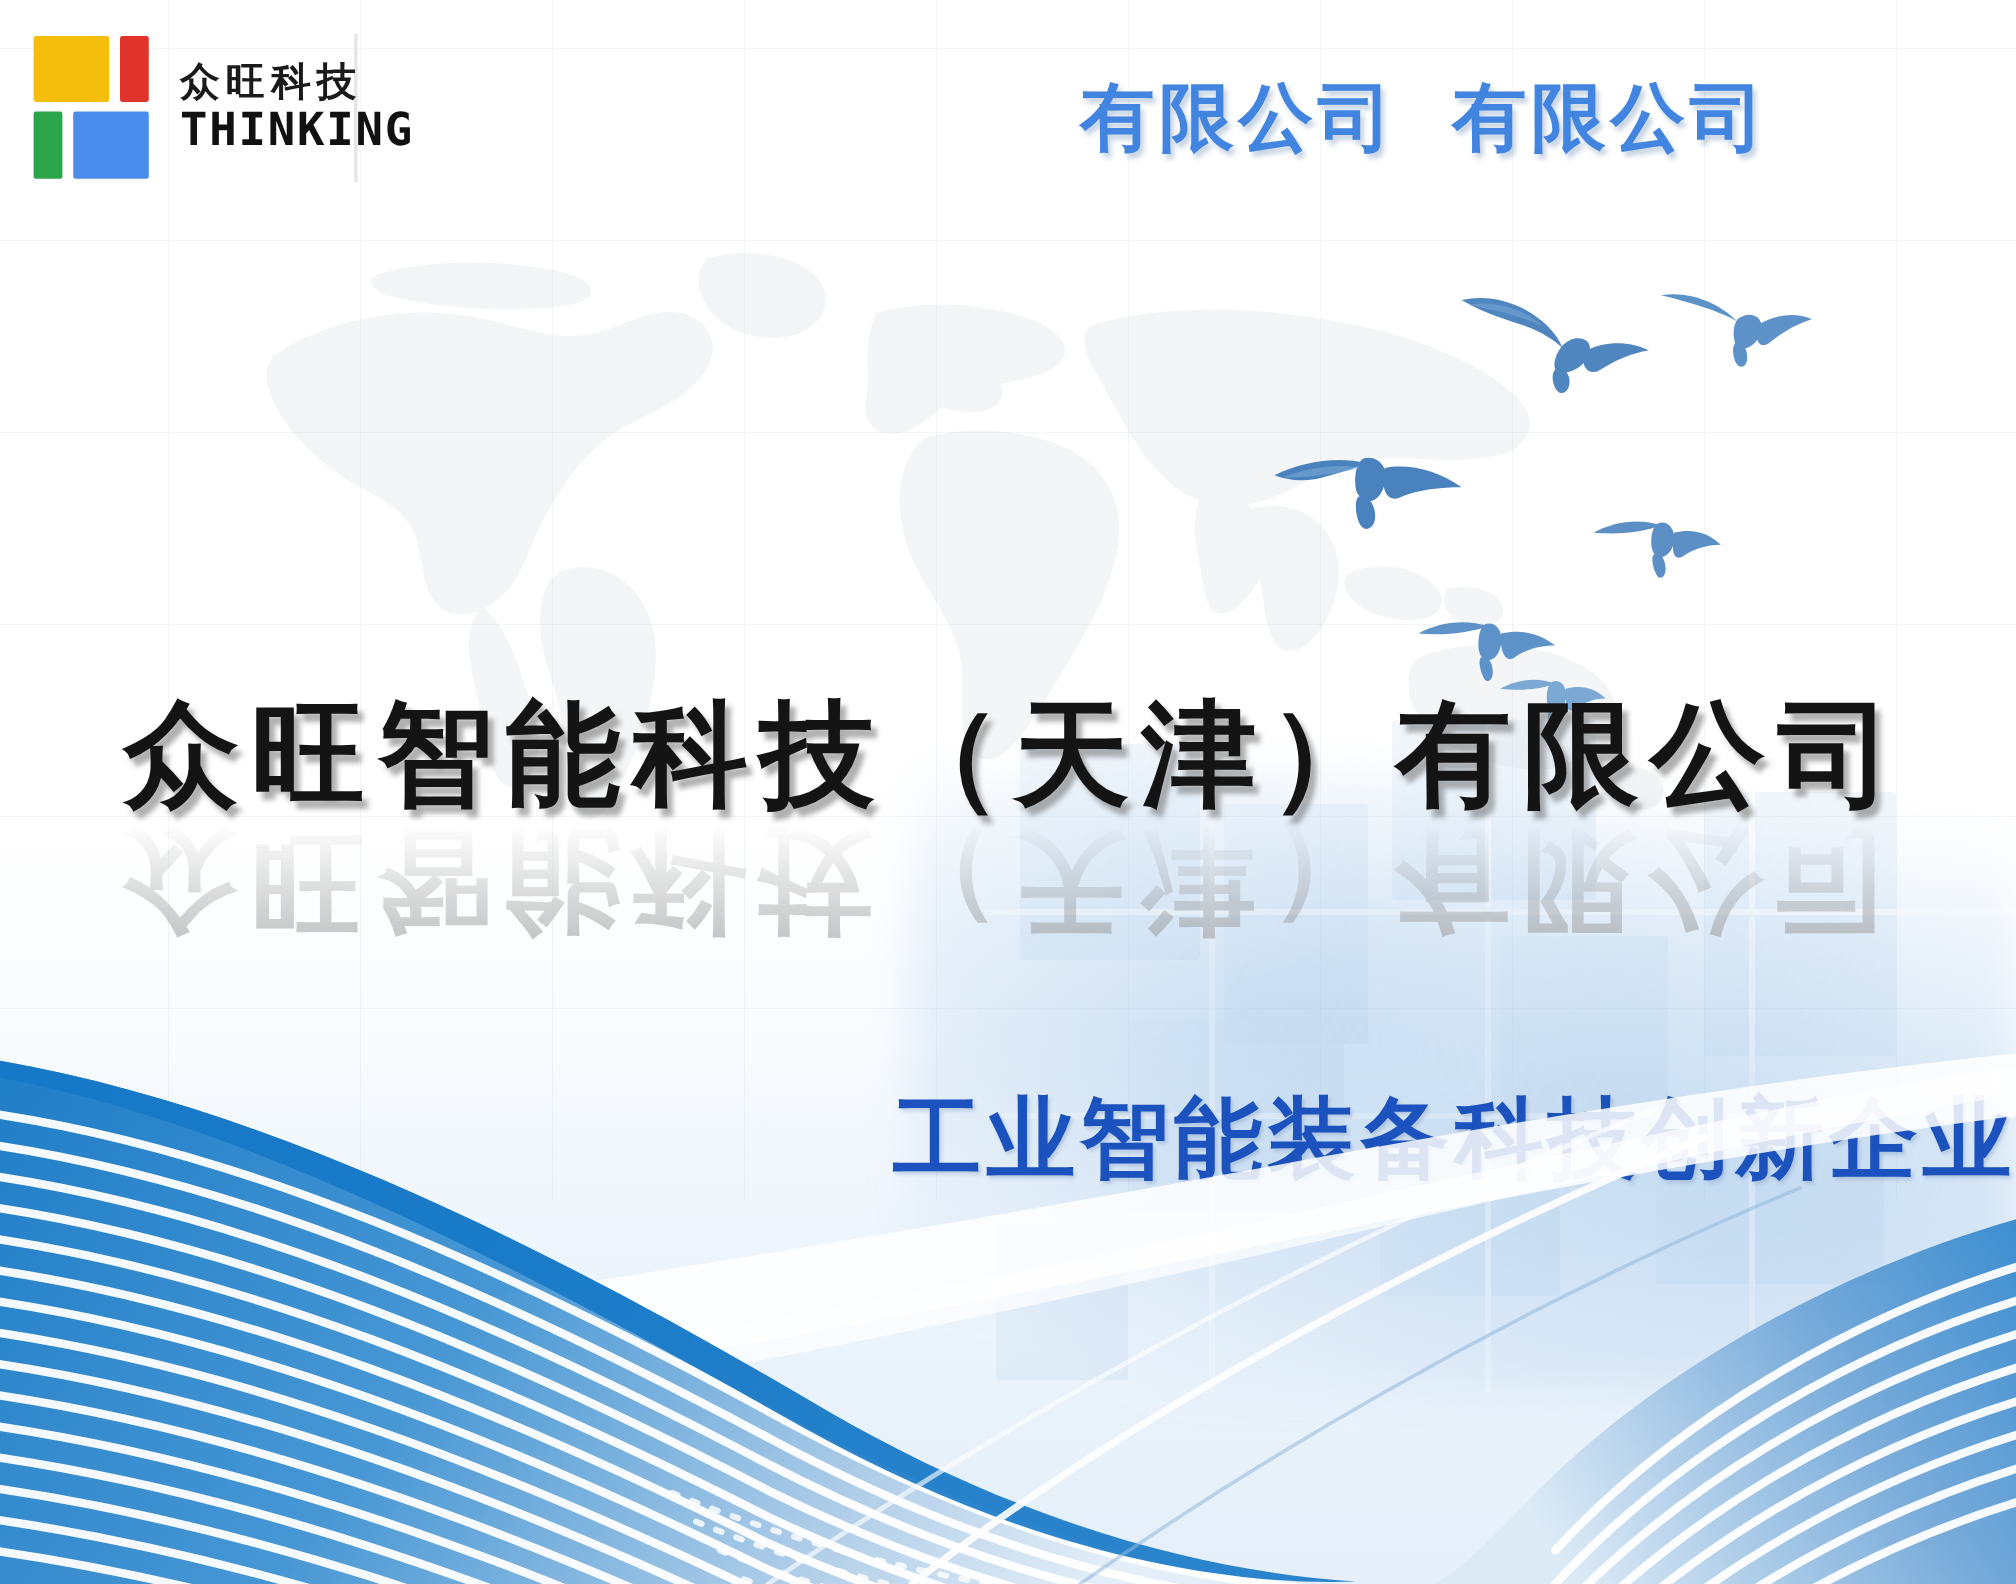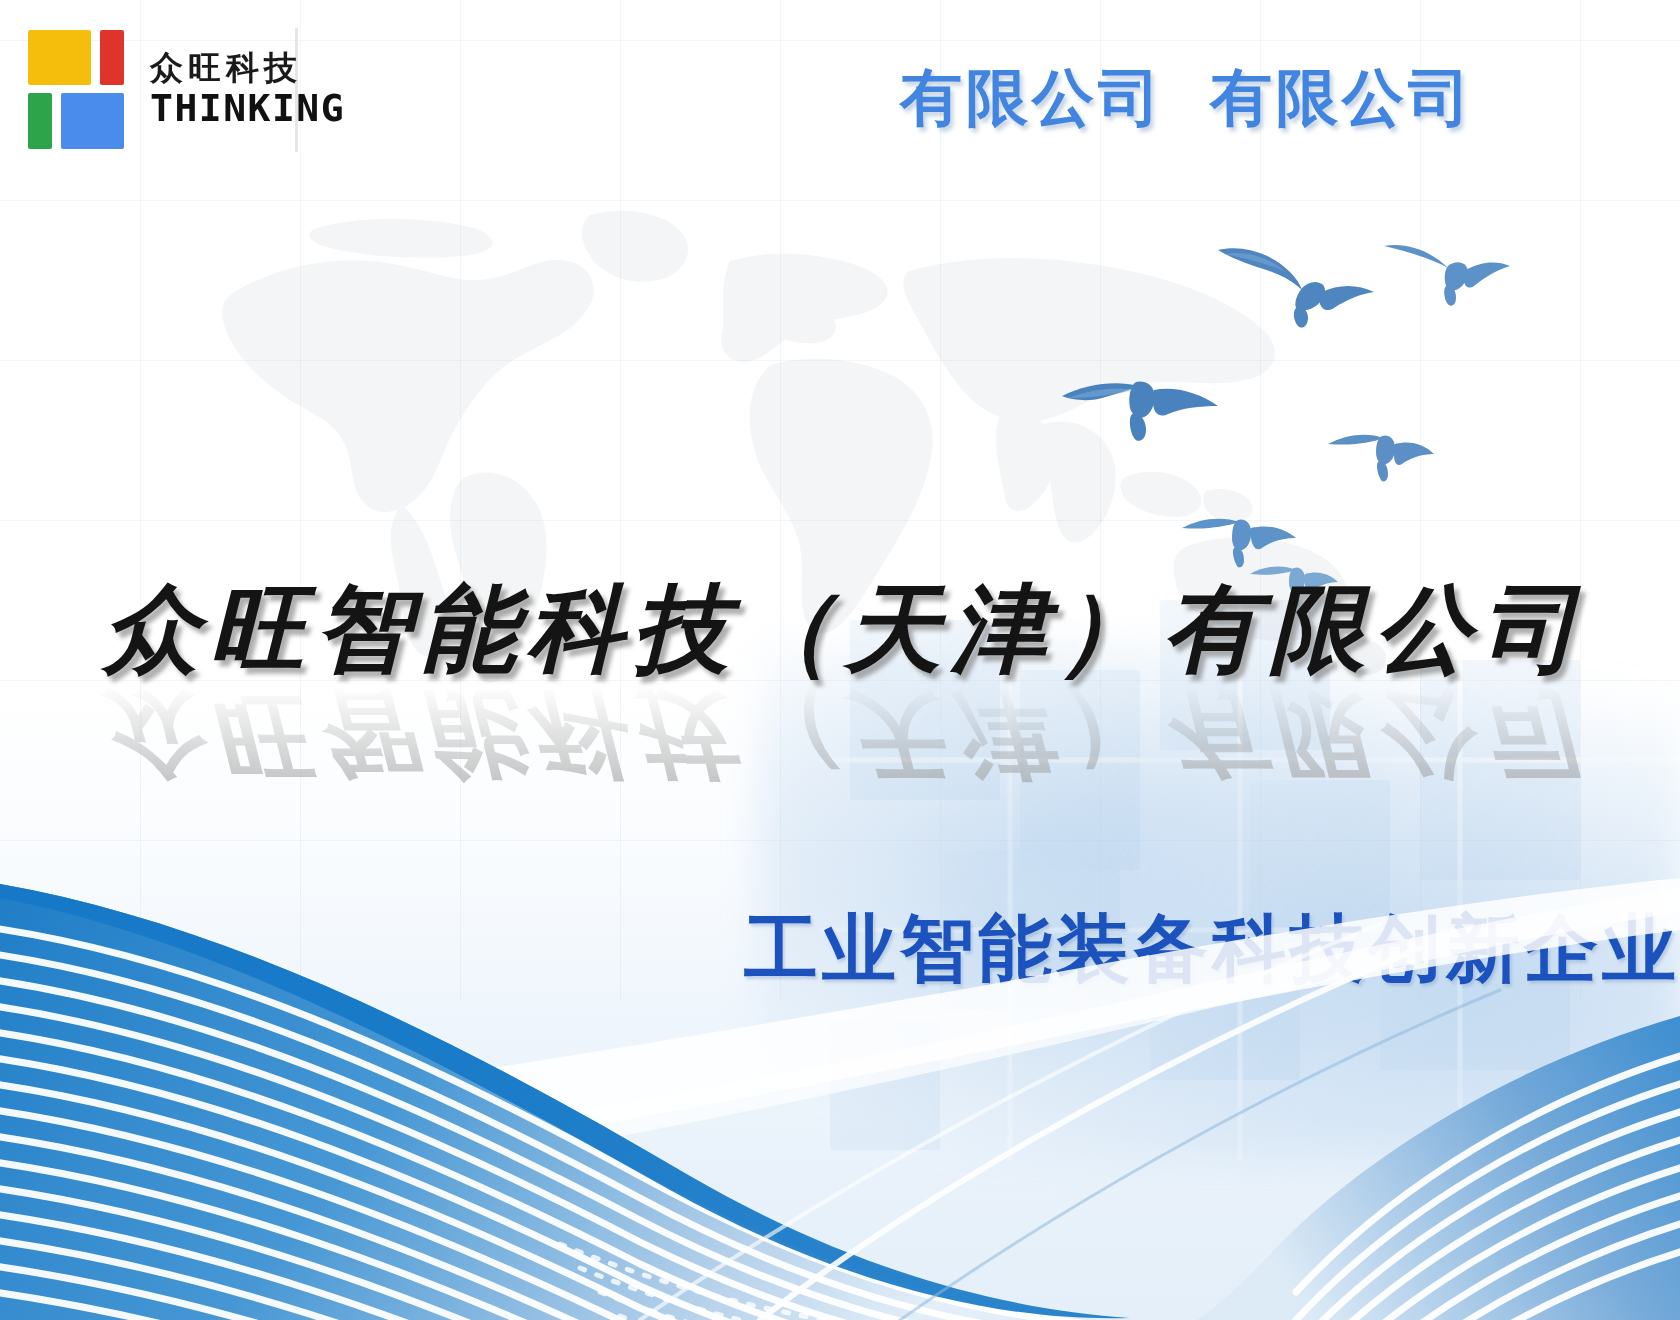--- a/index.html
+++ b/index.html
@@ -87,21 +87,20 @@
   .slogan .gap{display:inline-block;width:46px;}
 
   
   .birds{position:absolute;left:0;top:0;width:1680px;height:700px;pointer-events:none;}
   .birds svg{position:absolute;display:block;}
 
   
   .title-block{
     position:absolute;left:0;top:578px;width:1680px;
     text-align:center;
-    font-style:italic;
   }
   .title{
     font-size:96px;font-weight:700;color:#141414;
     letter-spacing:10px;white-space:nowrap;line-height:1.08;
     text-shadow:5px 6px 4px rgba(110,110,110,.55);
     padding-left:10px;
   }
   .title-reflection{
     position:absolute;left:0;top:104px;width:1680px;
     text-align:center;

